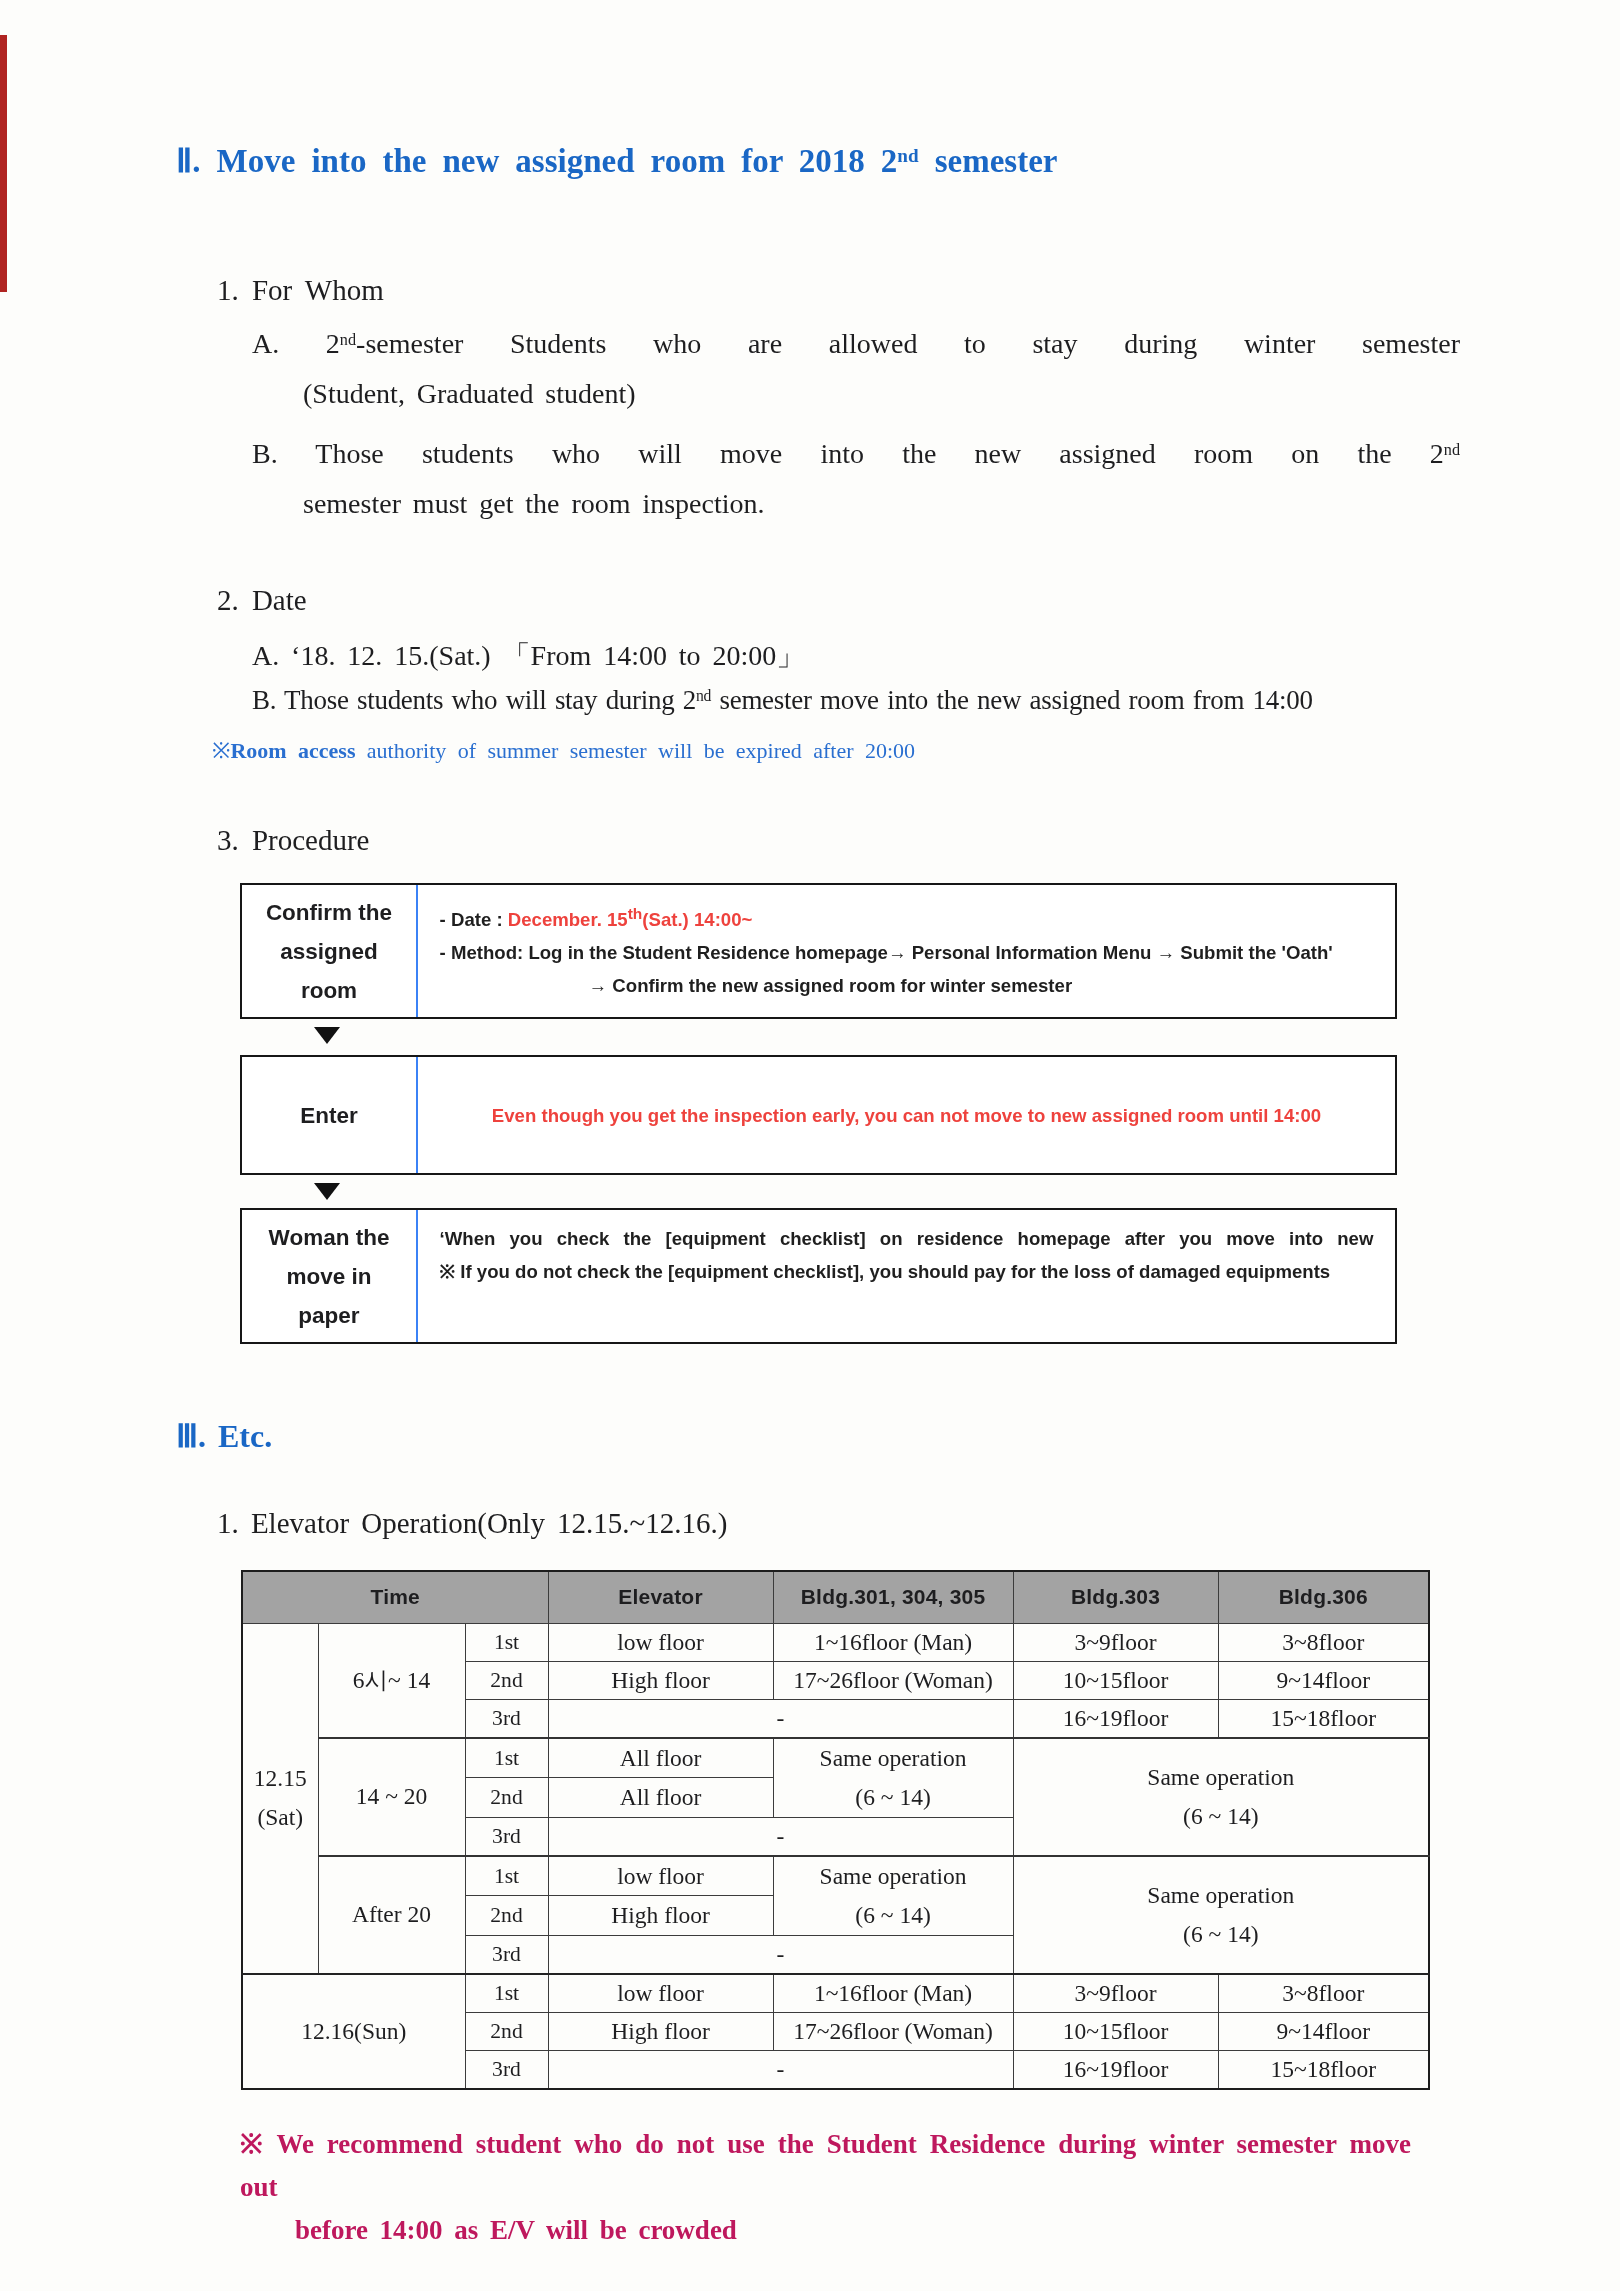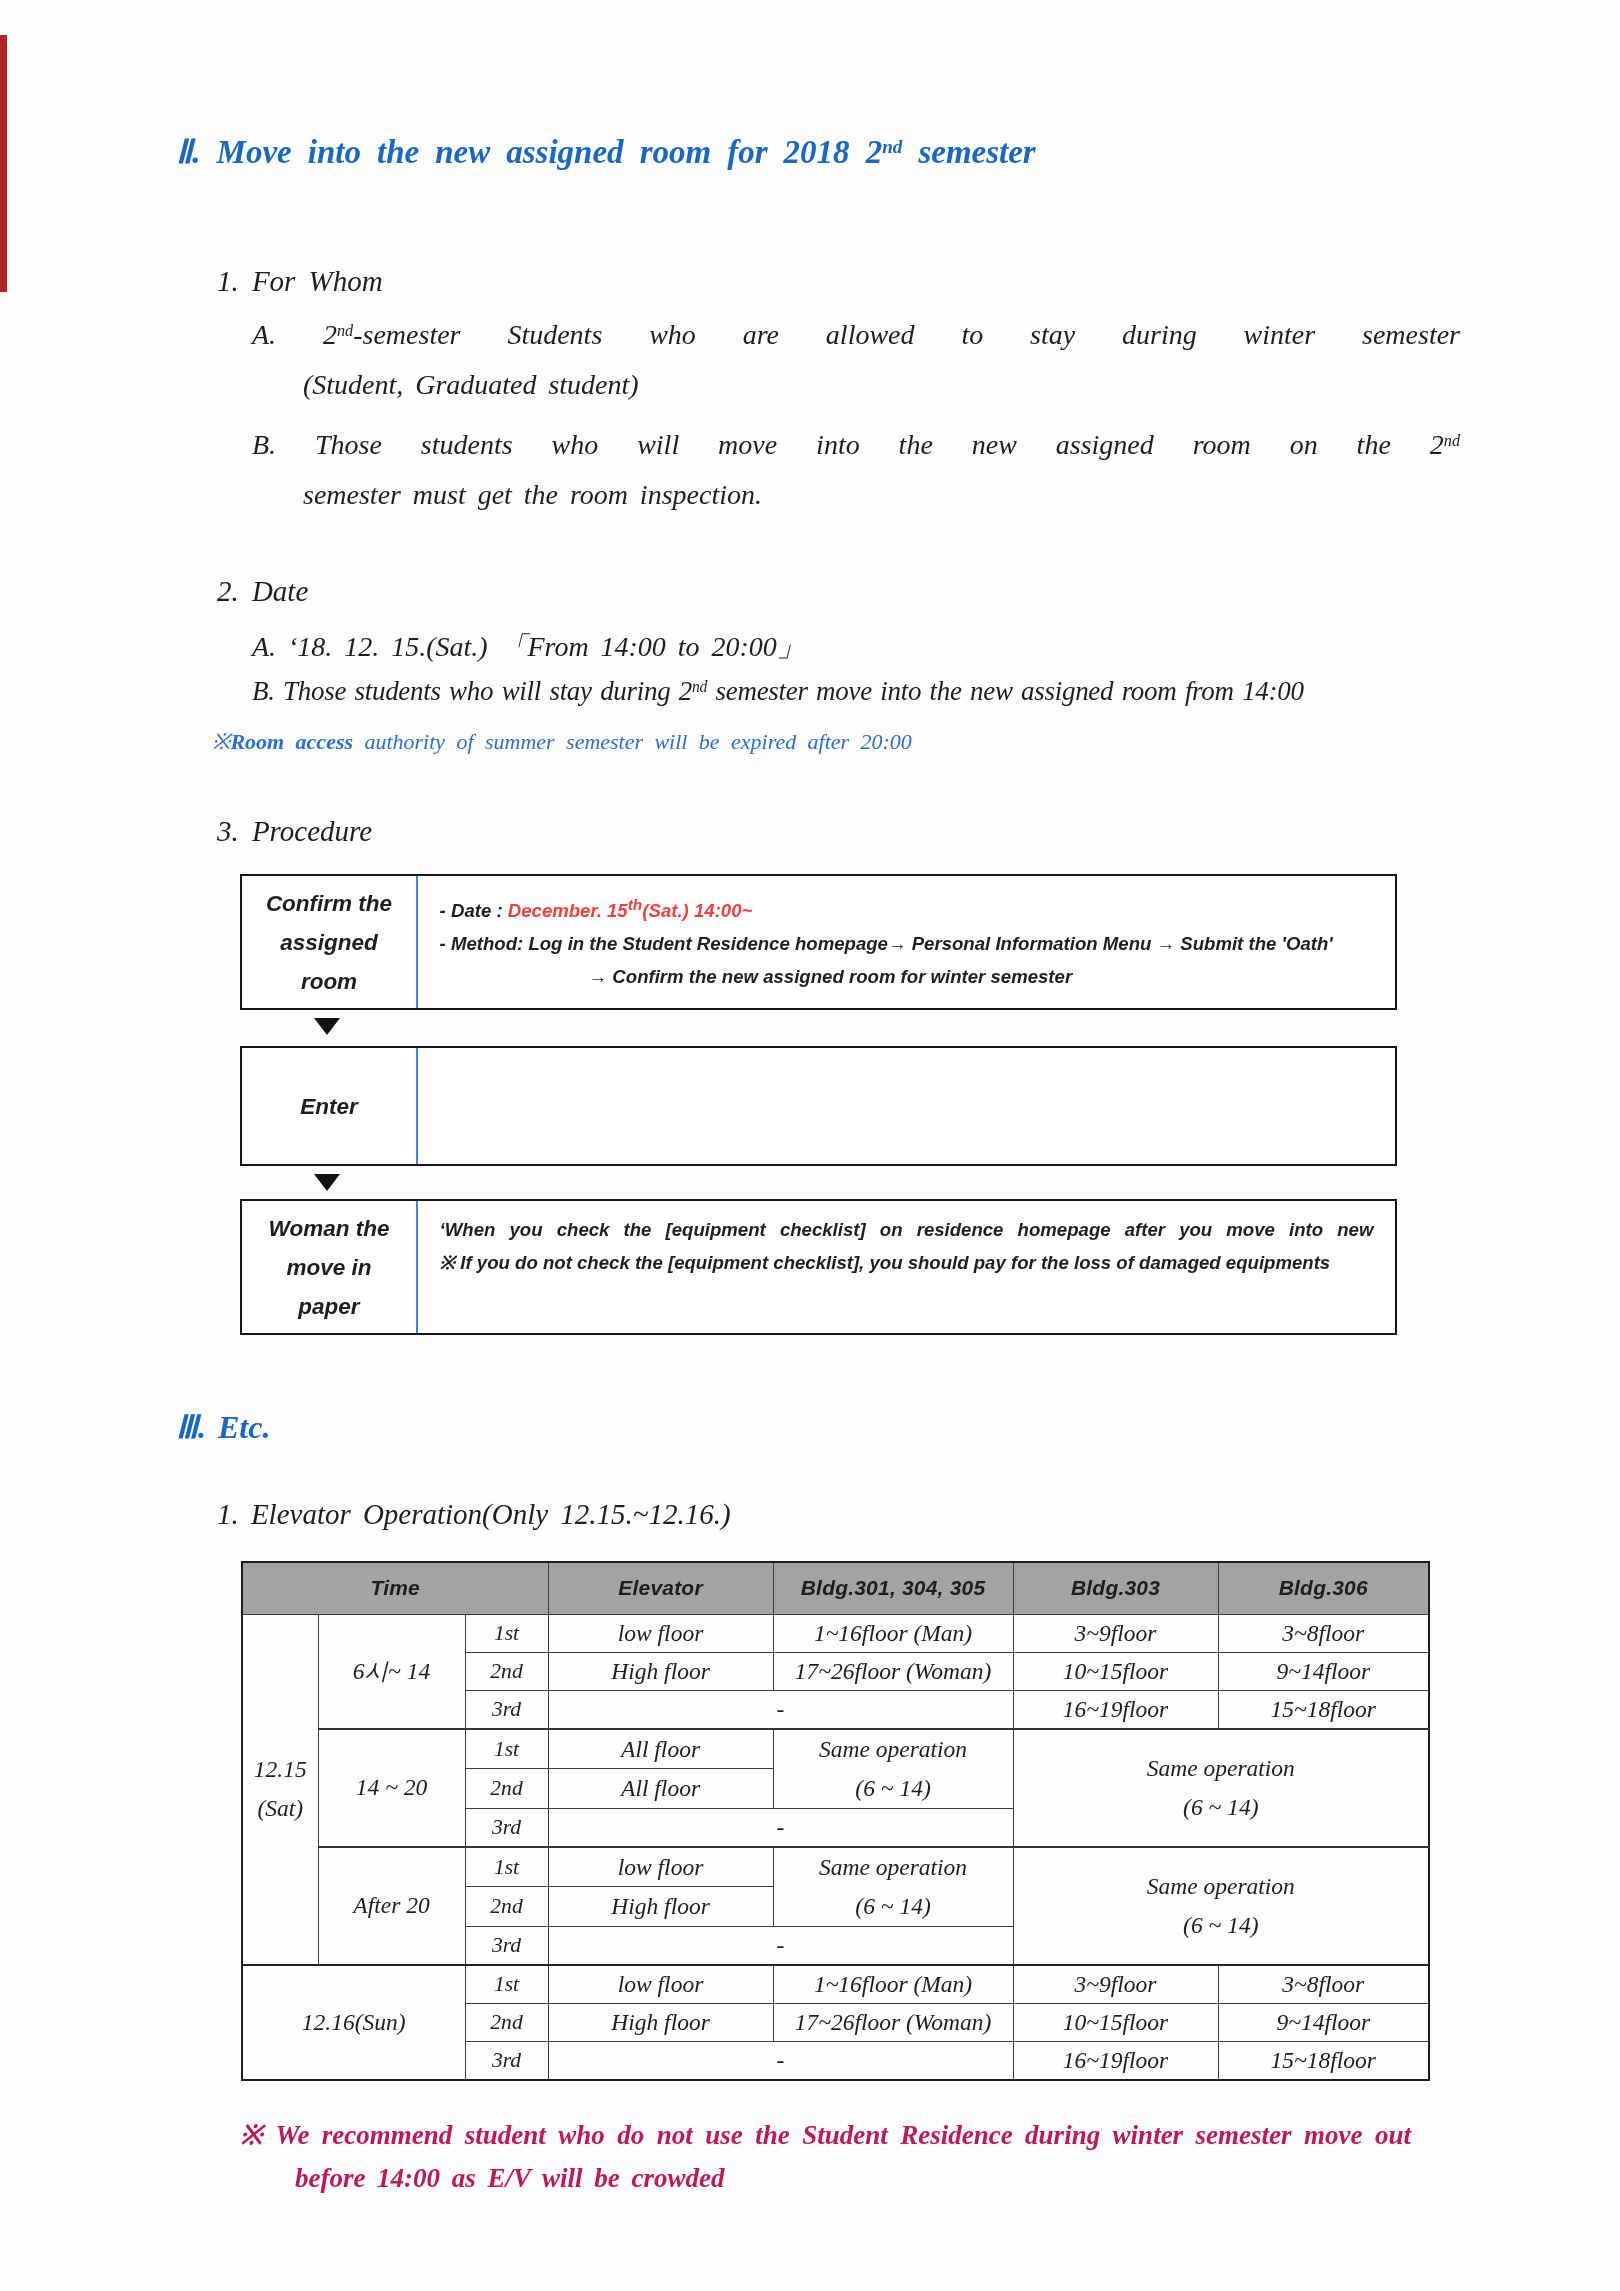--- a/index.html
+++ b/index.html
@@ -1,19 +1,19 @@
 <!DOCTYPE html>
 <html><head>
 <meta charset="utf-8">
 <style>
   html,body{margin:0;padding:0;background:#ffffff;}
   .page{position:relative;width:1620px;height:2292px;background:#fdfdfb;overflow:hidden;
         font-family:"Liberation Serif", serif;color:#1e1e20;}
   .scan-artifact{position:absolute;left:0;top:35px;width:6.9px;height:257px;background:#b02421;}
-  .content{position:absolute;left:176px;top:130px;width:1284px;font-style:italic;}
+  .content{position:absolute;left:176px;top:139px;width:1284px;}
 
   .h-blue{color:#1a67c5;}
   .title{font-size:33px;font-weight:700;line-height:45px;word-spacing:7.8px;margin:0;}
   .title sup, .item sup, .redline sup{font-size:0.58em;vertical-align:baseline;position:relative;top:-0.5em;}
 
   .sub-title{font-size:29px;line-height:41px;margin:82px 0 9.8px 41px;word-spacing:5.9px;}
   .sub-title.date{margin-top:54px;margin-bottom:11.8px;}
   .sub-title.proc{margin-top:47px;margin-bottom:21.6px;}
 
   .itemwrap{margin-left:76px;width:1208px;}
@@ -92,20 +92,21 @@
         <div class="nowrap"><span>- Date : </span><span class="red">December. 15</span><sup class="red">th</sup><span class="red">(Sat.) 14:00~</span></div>
         <div class="nowrap">- Method:  Log in the Student Residence homepage→ Personal Information Menu → Submit the 'Oath'</div>
         <div class="ind">→ Confirm the new assigned room for winter semester</div>
       </div>
     </div>
 
     <div class="down-arrow"></div>
 
     <div class="pbox enterbox">
       <div class="plabel">Enter</div>
+      <div class="pbody center red">Even though you get the inspection early, you can not move to new assigned room until 14:00</div>
     </div>
 
     <div class="down-arrow"></div>
 
     <div class="pbox">
       <div class="plabel">
         <div>Woman the</div>
         <div>move in</div>
         <div>paper</div>
       </div>

